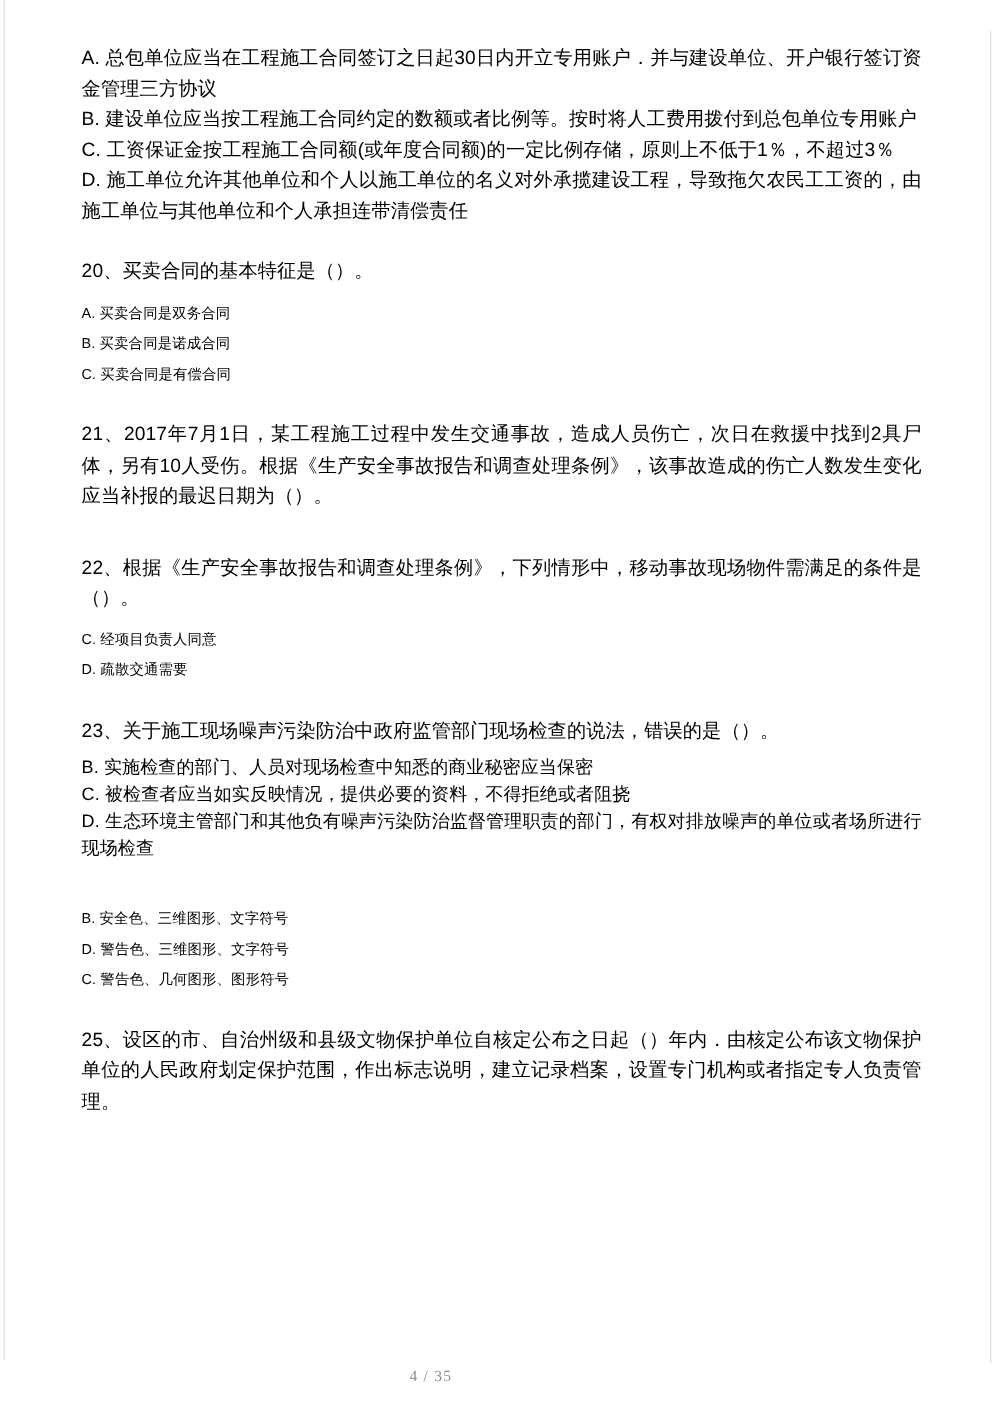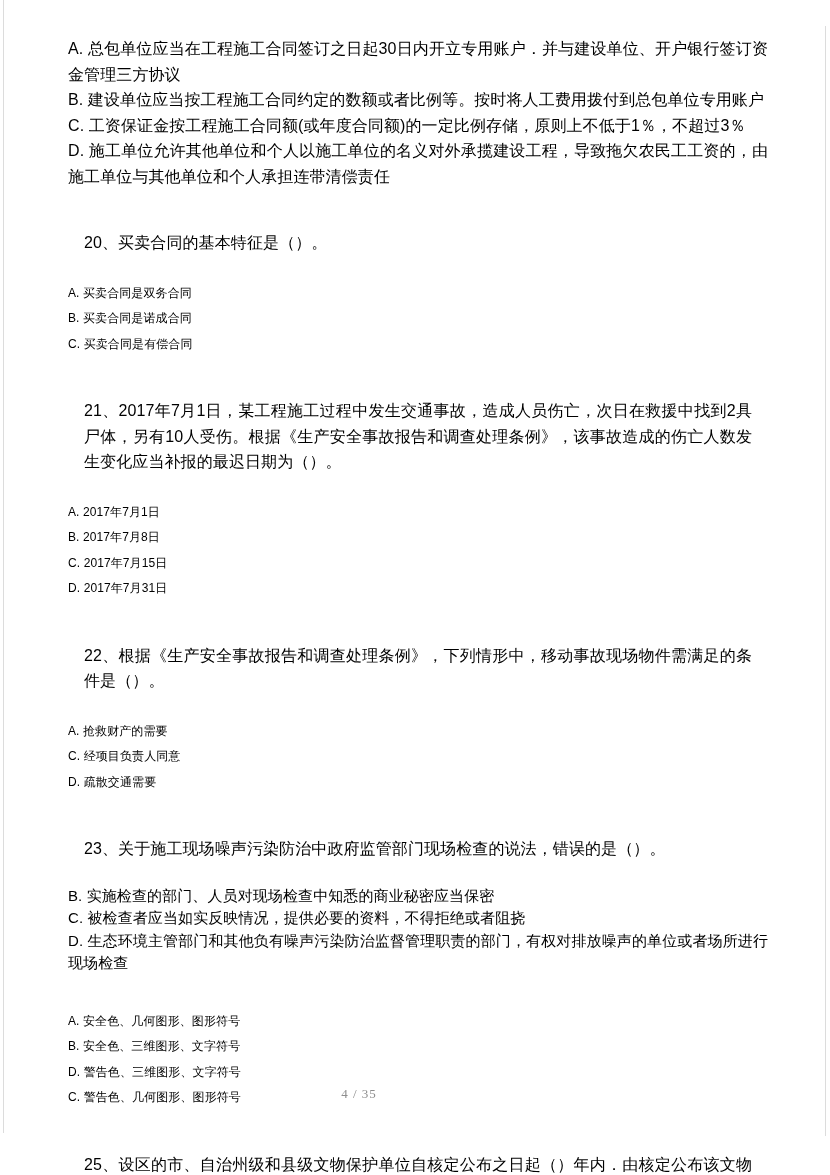--- a/index.html
+++ b/index.html
@@ -40,21 +40,21 @@
 
   
   .qblock { margin: 0 0 0 0; }
 
   .stem {
     font-size: 16px;
     line-height: 25.5px;
     letter-spacing: 0.1px;
     text-align: justify;
     text-justify: inter-ideograph;
-    margin: 16px;
+    margin: 0;
   }
 
   .opts { margin: 0; padding: 0; }
 
   .opt {
     font-size: 12px;
     line-height: 25.5px;
     letter-spacing: 0.1px;
     text-align: justify;
     text-justify: inter-ideograph;
@@ -72,21 +72,21 @@
     line-height: 22.5px;
   }
   .tight .gap-stem { height: 7px; }
 
   
   .carryover .opt { font-size: 16px; line-height: 25.5px; }
 
   #footer {
     position: absolute;
     left: 0;
-    top: 1086px;
+    top: 1139px;
     width: 718px;
     text-align: center;
     font-family: "Liberation Serif", "DejaVu Serif", serif;
     font-size: 13px;
     color: #8d8d8d;
     letter-spacing: 1px;
   }
 </style>
 </head>
 <body>
@@ -117,35 +117,28 @@
         <p class="opt">B. 买卖合同是诺成合同</p>
         <p class="opt">C. 买卖合同是有偿合同</p>
       </div>
     </div>
 
     <div class="gap-q"></div>
 
     <div class="qblock">
       <p class="stem">21、2017年7月1日，某工程施工过程中发生交通事故，造成人员伤亡，次日在救援中找到2具尸体，另有10人受伤。根据《生产安全事故报告和调查处理条例》，该事故造成的伤亡人数发生变化应当补报的最迟日期为（）。</p>
       <div class="gap-stem"></div>
-      <div class="opts">
-        <p class="opt">A. 2017年7月1日</p>
-        <p class="opt">B. 2017年7月8日</p>
-        <p class="opt">C. 2017年7月15日</p>
-        <p class="opt">D. 2017年7月31日</p>
-      </div>
     </div>
 
     <div class="gap-q"></div>
 
     <div class="qblock">
       <p class="stem">22、根据《生产安全事故报告和调查处理条例》，下列情形中，移动事故现场物件需满足的条件是（）。</p>
       <div class="gap-stem"></div>
       <div class="opts">
-        <p class="opt">A. 抢救财产的需要</p>
         <p class="opt">C. 经项目负责人同意</p>
         <p class="opt">D. 疏散交通需要</p>
       </div>
     </div>
 
     <div class="gap-q"></div>
 
     <div class="qblock tight">
       <p class="stem">23、关于施工现场噪声污染防治中政府监管部门现场检查的说法，错误的是（）。</p>
       <div class="gap-stem"></div>
@@ -154,21 +147,20 @@
         <p class="opt">C. 被检查者应当如实反映情况，提供必要的资料，不得拒绝或者阻挠</p>
         <p class="opt">D. 生态环境主管部门和其他负有噪声污染防治监督管理职责的部门，有权对排放噪声的单位或者场所进行现场检查</p>
       </div>
     </div>
 
     <div class="gap-q"></div>
 
     <div class="qblock">
       <div class="gap-stem"></div>
       <div class="opts">
-        <p class="opt">A. 安全色、几何图形、图形符号</p>
         <p class="opt">B. 安全色、三维图形、文字符号</p>
         <p class="opt">D. 警告色、三维图形、文字符号</p>
         <p class="opt">C. 警告色、几何图形、图形符号</p>
       </div>
     </div>
 
     <div class="gap-q"></div>
 
     <div class="qblock">
       <p class="stem">25、设区的市、自治州级和县级文物保护单位自核定公布之日起（）年内．由核定公布该文物保护单位的人民政府划定保护范围，作出标志说明，建立记录档案，设置专门机构或者指定专人负责管理。</p>

